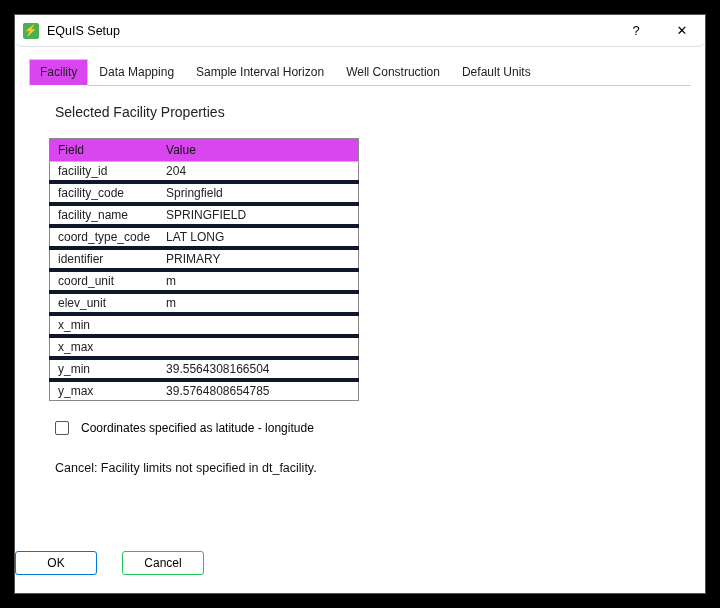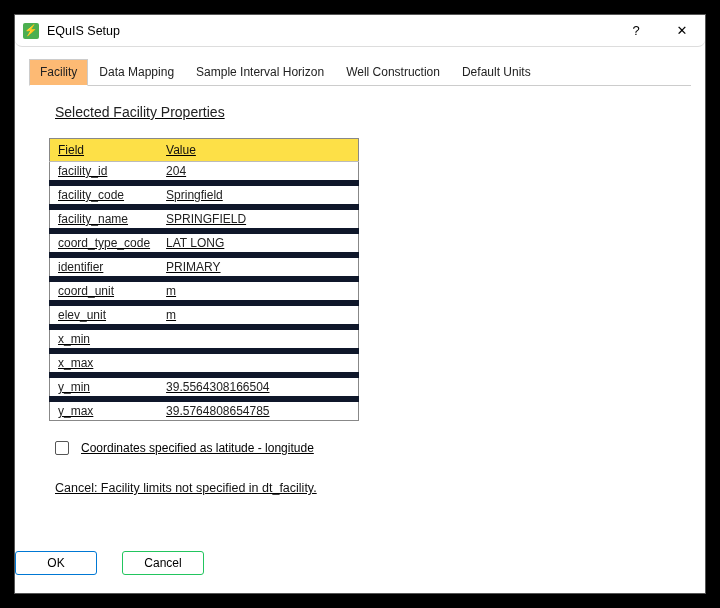--- a/index.html
+++ b/index.html
@@ -79,51 +79,50 @@
     color: #222;
     cursor: default;
     border: 1px solid transparent;
     border-bottom: none;
     margin-bottom: -1px;
     white-space: nowrap;
   }
   .tab.active {
     border: 1px solid #ccc;
     border-bottom: 1px solid #fff;
-    background: #fdba74;
+    background: #d946ef;
     text-align: center;
   }
   .content {
     flex: 1;
     padding: 10px 48px 10px 34px;
     overflow: auto;
-    text-decoration: underline;
   }
   .section-title {
     font-size: 14px;
     color: #222;
     margin: 8px 0 18px 6px;
   }
   .prop-table {
     width: 310px;
     border: 1px solid #888;
     border-collapse: collapse;
     font-size: 12px;
   }
   .prop-table th {
     text-align: left;
     font-weight: normal;
     padding: 4px 8px;
     border-bottom: 1px solid #bbb;
     color: #111;
-    background: #fde047;
+    background: #d946ef;
   }
   .prop-table td {
     padding: 2px 8px;
-    border-bottom: 6px solid #0f172a;
+    border-bottom: 4px solid #0f172a;
     color: #222;
     height: 18px;
   }
   .prop-table tr:last-child td { border-bottom: none; }
   .prop-table td.fcol { width: 100px; }
   .check-row {
     margin: 20px 0 0 6px;
     display: flex;
     align-items: center;
     gap: 12px;

